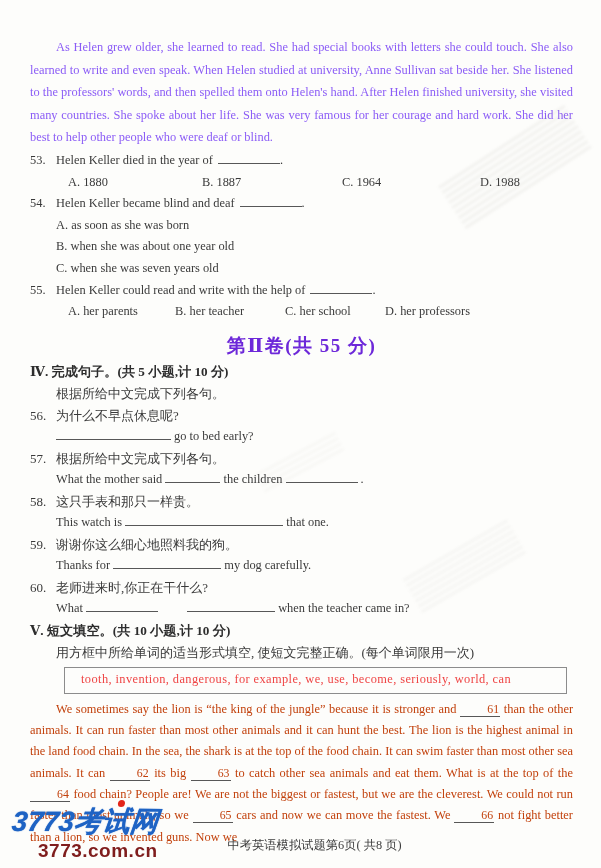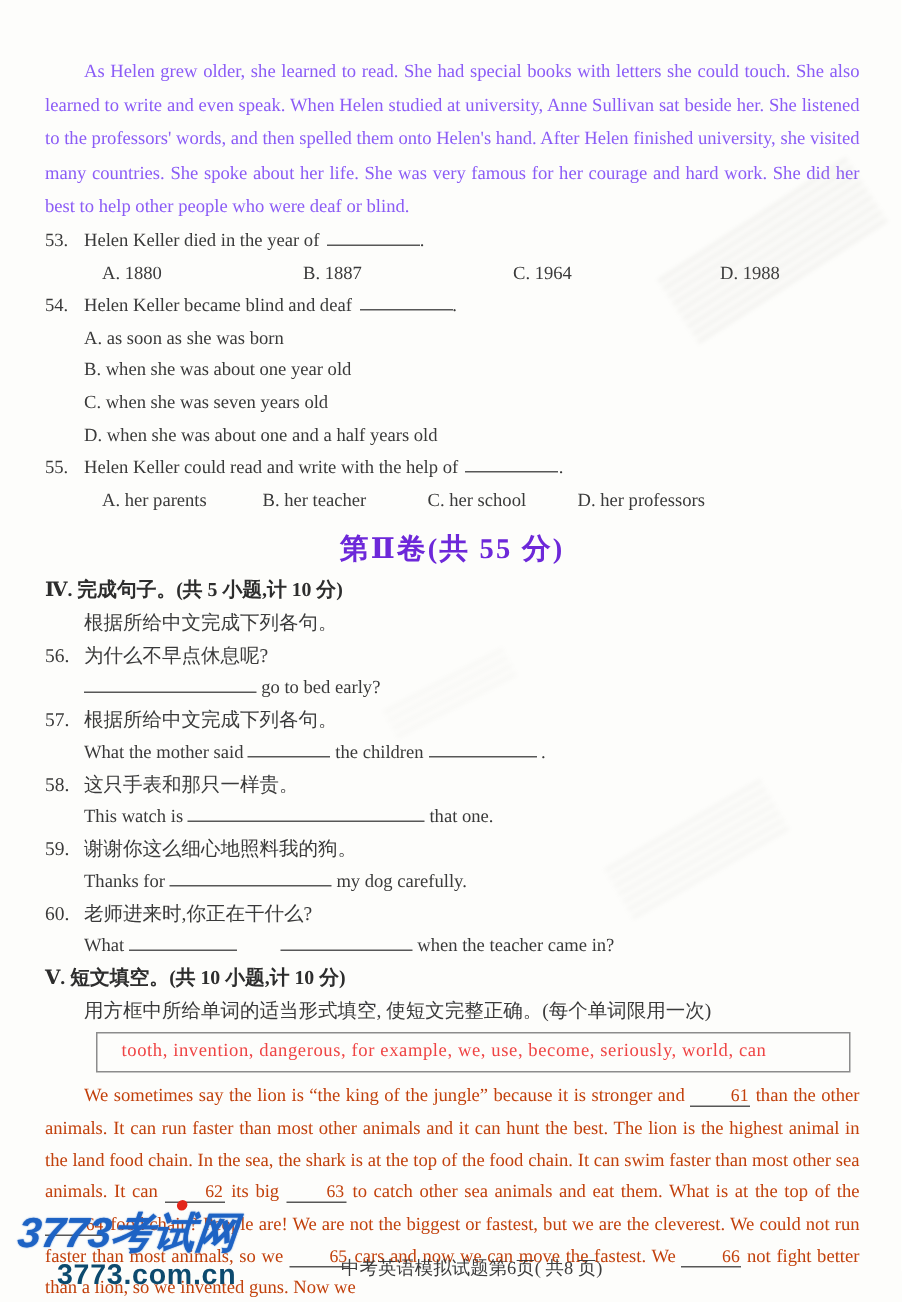--- a/index.html
+++ b/index.html
@@ -29,21 +29,21 @@
   .sec-sub{font-size:13px;line-height:22px;margin-left:26px;color:#3a3a3a;}
   .item .cnrow{line-height:21.5px;font-size:13px;white-space:nowrap;}
   .item .enrow{margin-left:26px;line-height:21.5px;font-size:12.4px;white-space:nowrap;}
   .word-box{border:1.2px solid #8c8c8c;margin:3px 6px 5px 34px;padding:4px 10px 6px 16px;font-size:12.4px;letter-spacing:0.4px;color:#ef4444;}
   #passage{font-size:12.4px;line-height:21.3px;text-align:justify;text-indent:26px;margin:3px 0 0;color:#c2410c;}
   .nblank{display:inline-block;width:40px;border-bottom:1.2px solid #575757;text-align:center;font-size:11.8px;vertical-align:baseline;line-height:13px;}
   .footer{position:absolute;left:0;right:0;bottom:14px;text-align:center;padding-left:28px;font-size:12.3px;color:#3c3c3c;}
   .watermark{position:absolute;left:12px;bottom:6px;z-index:10;font-family:"Liberation Sans","DejaVu Sans",sans-serif;}
   .wm-main{font-size:28px;font-weight:bold;font-style:italic;color:#1e63c4;letter-spacing:0px;transform:skewX(-6deg);text-shadow:0 0 1px #1e63c4;position:relative;}
   .wm-dot{position:absolute;width:7px;height:7px;border-radius:50%;background:#e3261a;top:-3px;left:104px;}
-  .wm-url{font-size:19px;font-weight:bold;color:#0c4a6e;margin:-1px 0 0 26px;letter-spacing:0.5px;}
+  .wm-url{font-size:19px;font-weight:bold;color:#7f1d1d;margin:-1px 0 0 26px;letter-spacing:0.5px;}
   .artifact{position:absolute;pointer-events:none;
     background:repeating-linear-gradient(0deg,transparent 0 4px,#9a978f 4px 6px);
     filter:blur(1.6px);}
   .a1{left:440px;top:138px;width:150px;height:58px;transform:rotate(-33deg);opacity:.16;}
   .a2{left:405px;top:545px;width:120px;height:44px;transform:rotate(-30deg);opacity:.11;}
   .a3{left:255px;top:448px;width:90px;height:28px;transform:rotate(-28deg);opacity:.08;}
   .txt{display:inline;}
 </style>
 </head>
 <body>
@@ -61,21 +61,20 @@
         <span class="opt">A. 1880</span>
         <span class="opt">B. 1887</span>
         <span class="opt">C. 1964</span>
         <span class="opt">D. 1988</span>
       </div>
       <div class="qrow"><span class="qnum">54.</span><span class="qtext">Helen Keller became blind and deaf</span><span class="blank stem-blank"></span><span class="dot">.</span></div>
       <div class="opts stacked">
         <span class="opt">A. as soon as she was born</span>
         <span class="opt">B. when she was about one year old</span>
         <span class="opt">C. when she was seven years old</span>
-        <span class="opt">D. when she was about one and a half years old</span>
       </div>
       <div class="qrow"><span class="qnum">55.</span><span class="qtext">Helen Keller could read and write with the help of</span><span class="blank stem-blank"></span><span class="dot">.</span></div>
       <div class="opts inline opts-55">
         <span class="opt">A. her parents</span>
         <span class="opt">B. her teacher</span>
         <span class="opt">C. her school</span>
         <span class="opt">D. her professors</span>
       </div>
     </div>
 

